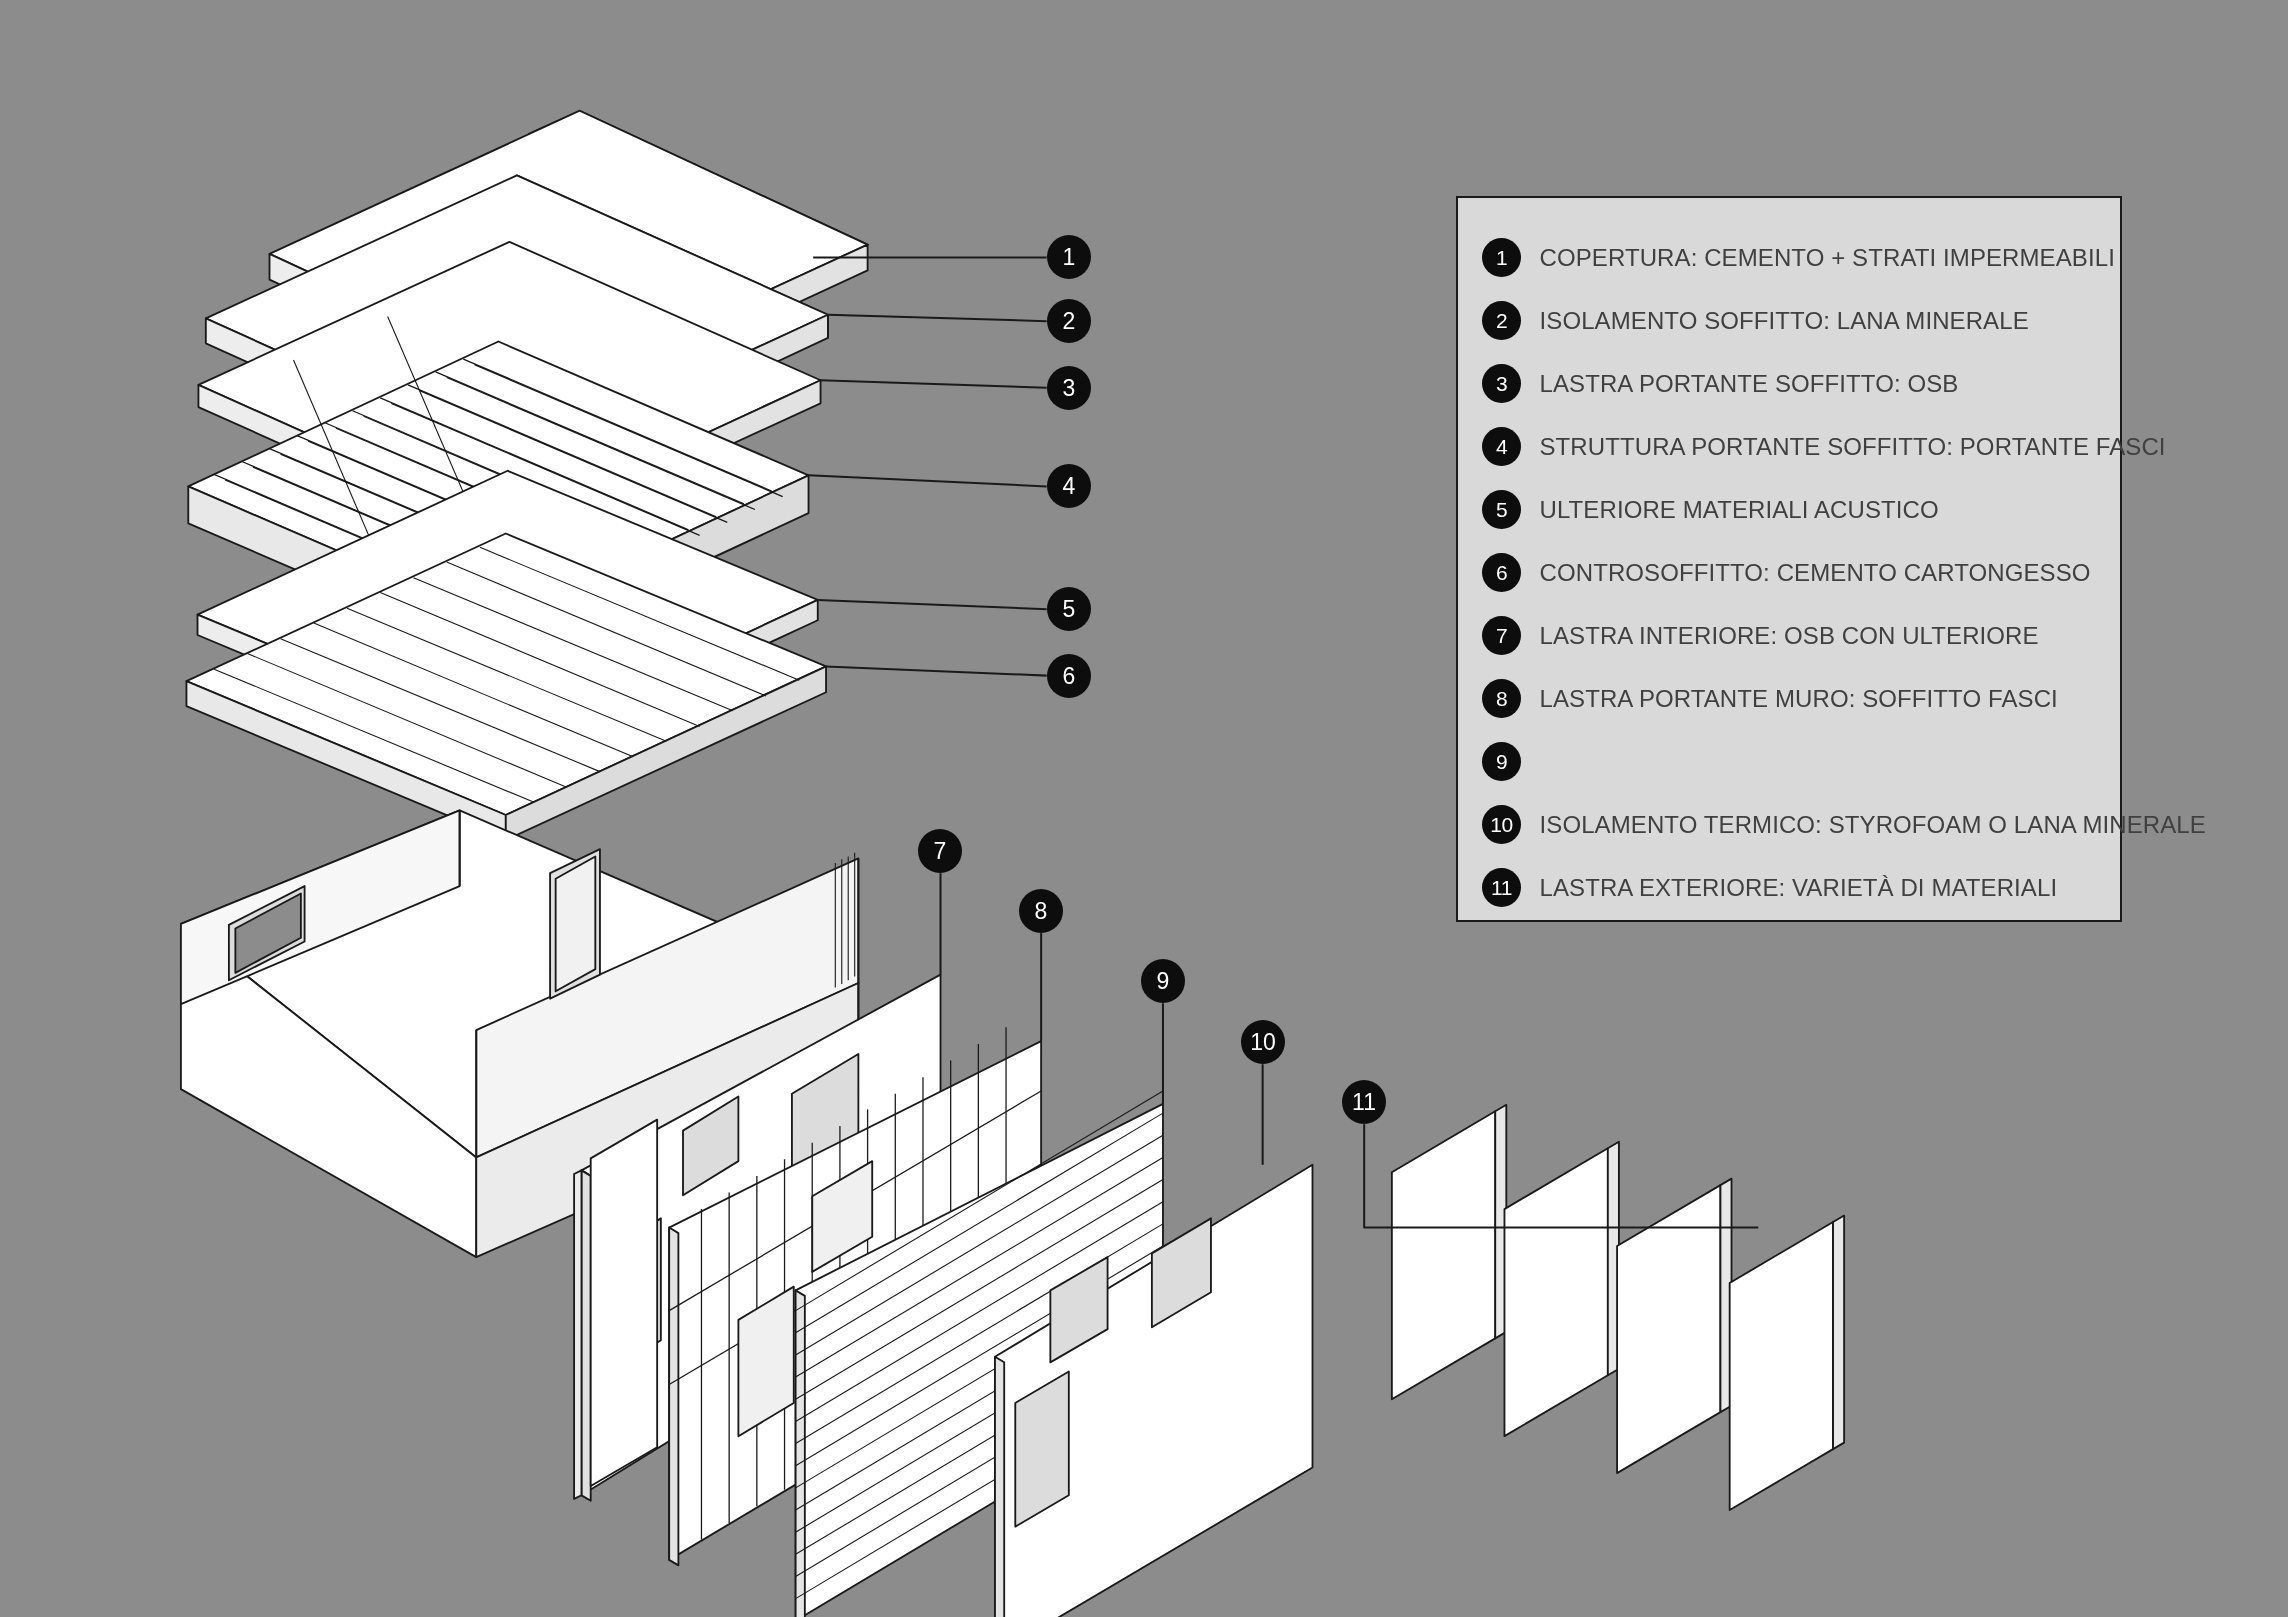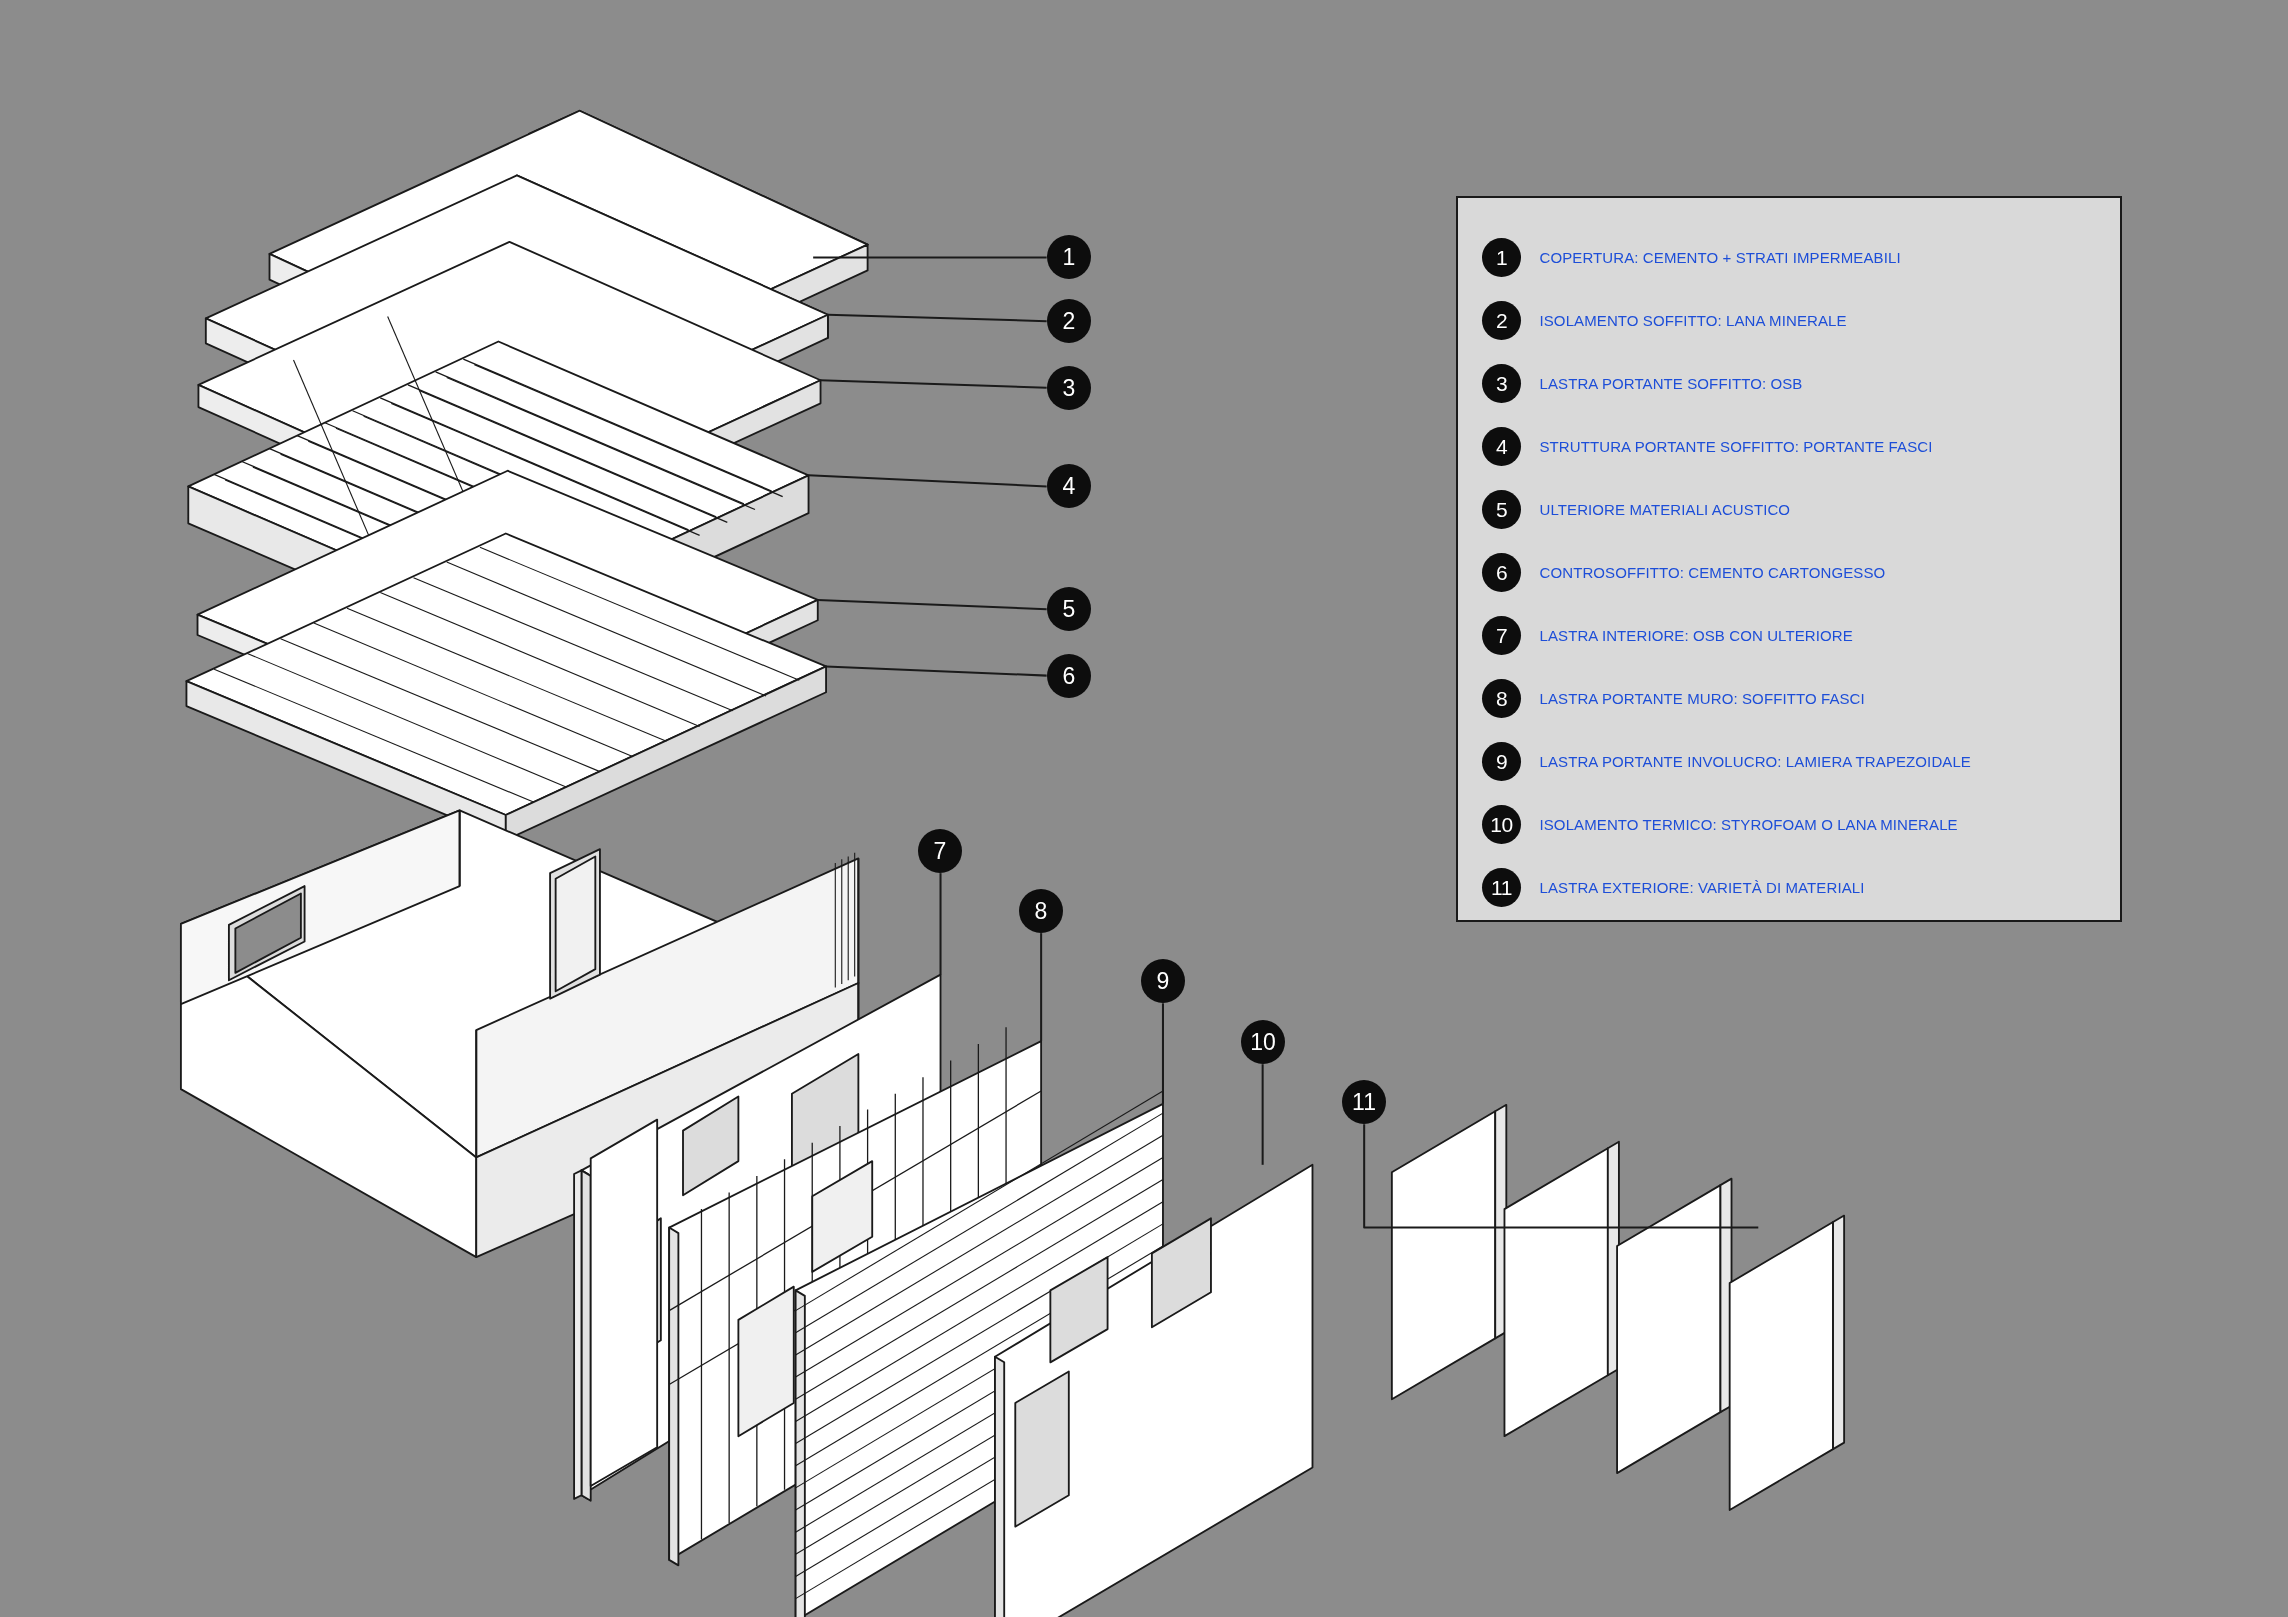--- a/index.html
+++ b/index.html
@@ -51,22 +51,22 @@
     background: #0d0d0d;
     color: #ffffff;
     font-size: 21px;
     line-height: 39px;
     text-align: center;
     font-family: "Liberation Sans", sans-serif;
     letter-spacing: -0.5px;
   }
   .legend-text {
     margin-left: 18.5px;
-    font-size: 15px;
-    color: #1d4ed8;
+    font-size: 24px;
+    color: #404040;
     white-space: nowrap;
     letter-spacing: 0.1px;
   }
   
   .callout {
     position: absolute;
     width: 44px;
     height: 44px;
     margin-left: -22px;
     margin-top: -22px;
@@ -342,21 +342,20 @@
     <div class="legend-row">
       <div class="legend-badge">7</div>
       <div class="legend-text">LASTRA INTERIORE: OSB CON ULTERIORE</div>
     </div>
     <div class="legend-row">
       <div class="legend-badge">8</div>
       <div class="legend-text">LASTRA PORTANTE MURO: SOFFITTO FASCI</div>
     </div>
     <div class="legend-row">
       <div class="legend-badge">9</div>
-      <div class="legend-text">LASTRA PORTANTE INVOLUCRO: LAMIERA TRAPEZOIDALE</div>
     </div>
     <div class="legend-row">
       <div class="legend-badge">10</div>
       <div class="legend-text">ISOLAMENTO TERMICO: STYROFOAM O LANA MINERALE</div>
     </div>
     <div class="legend-row">
       <div class="legend-badge">11</div>
       <div class="legend-text">LASTRA EXTERIORE: VARIETÀ DI MATERIALI</div>
     </div>
   </div>

